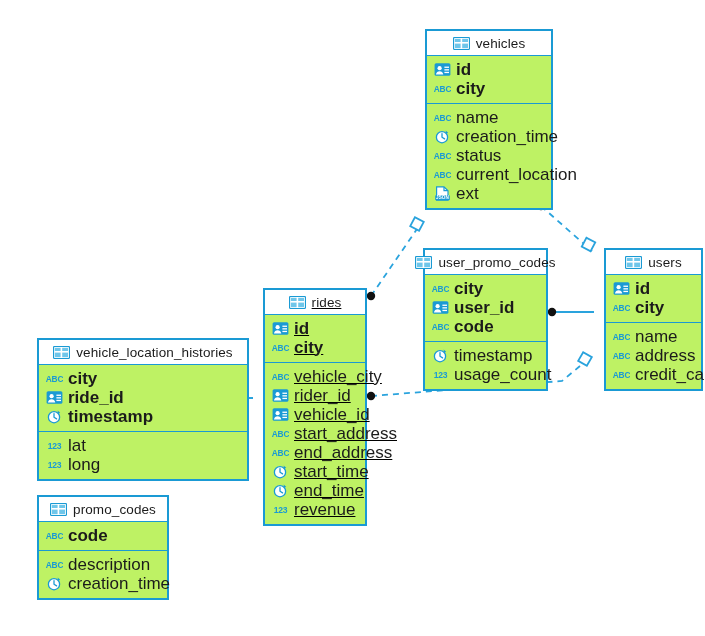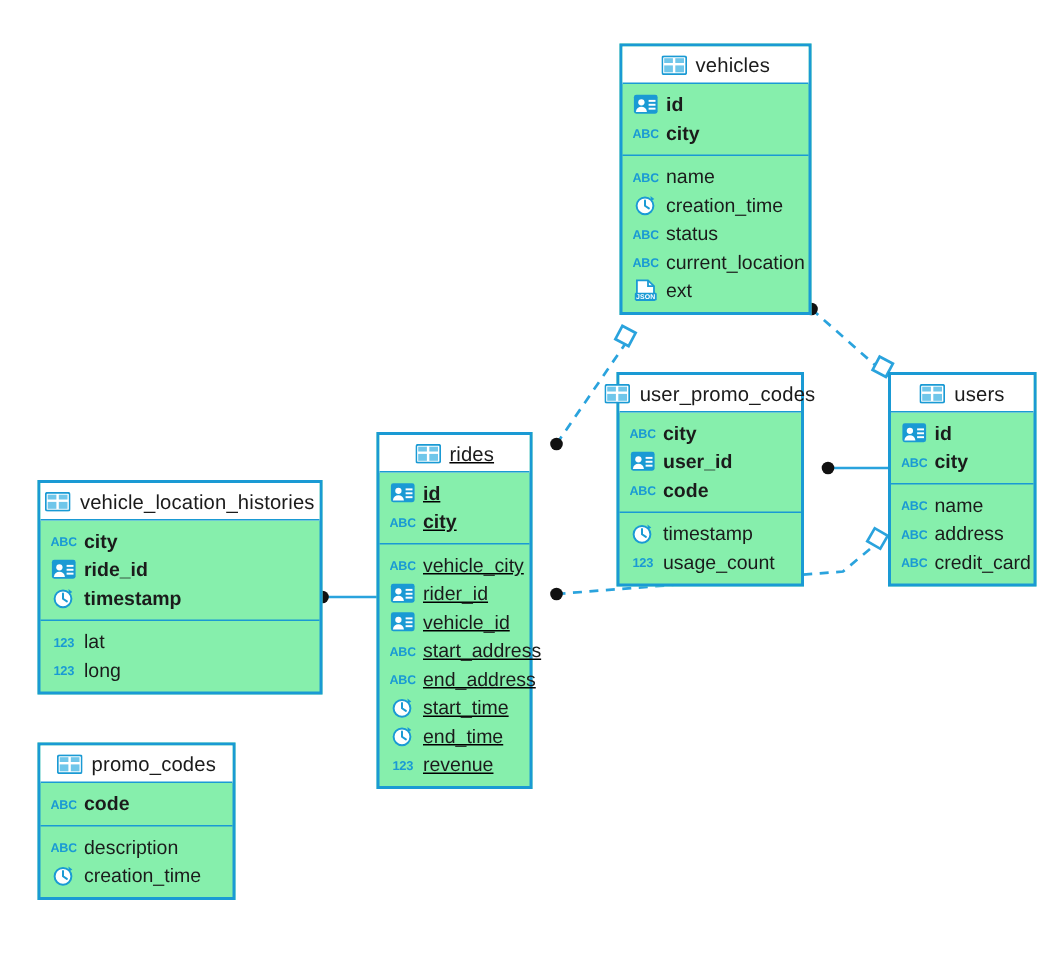--- a/index.html
+++ b/index.html
@@ -25,22 +25,23 @@
     left: 0; top: 0;
     width: 705px;
     height: 636px;
     pointer-events: none;
     z-index: 1;
   }
   .table-node {
     position: absolute;
     box-sizing: border-box;
     border: 2px solid #1a9ad4;
-    background: #86efac;
+    background: #bef264;
     z-index: 2;
+    margin-left: 12px;
   }
   .table-header {
     box-sizing: border-box;
     height: 25px;
     display: flex;
     align-items: center;
     justify-content: center;
     gap: 6px;
     border-bottom: 1px solid #1a9ad4;
     background: #ffffff;
@@ -60,21 +61,21 @@
   }
   .field-row {
     display: flex;
     align-items: center;
     gap: 5px;
     height: 19px;
     padding: 0 7px;
     white-space: nowrap;
   }
   .field-name {
-    font-size: 13px;
+    font-size: 17px;
     color: #1b1b1b;
   }
   .pk-group .field-name {
     font-weight: bold;
   }
   .ficon {
     width: 17px;
     height: 15px;
     flex: 0 0 17px;
     display: block;
@@ -383,21 +384,21 @@
             <span class="field-name">end_time</span>
           </div>
           <div class="field-row">
             <svg class="ficon" viewBox="0 0 17 15">
         <text x="8.5" y="11" font-family="'Liberation Sans', sans-serif" font-size="8.6" font-weight="bold" fill="#1a9ad4" text-anchor="middle" letter-spacing="-0.2">123</text>
       </svg>
             <span class="field-name">revenue</span>
           </div>
         </div>
       </div>
-      <div class="table-node" style="left: 25px; top: 320px; width: 190px;">
+      <div class="table-node" style="left: 25px; top: 338px; width: 212px;">
         <div class="table-header">
           <svg class="hicon" viewBox="0 0 17 13">
     <rect x="0.5" y="0.5" width="16" height="12" rx="1.2" fill="#ffffff" stroke="#1a9ad4" stroke-width="1.2"></rect>
     <rect x="1.8" y="1.8" width="5.8" height="3.2" fill="#6fc6ea"></rect>
     <rect x="9.2" y="1.8" width="5.8" height="3.2" fill="#6fc6ea"></rect>
     <rect x="1.8" y="6.6" width="5.8" height="4.6" fill="#6fc6ea"></rect>
     <rect x="9.2" y="6.6" width="5.8" height="4.6" fill="#6fc6ea"></rect>
   </svg>
           <span class="table-title">vehicle_location_histories</span>
         </div>

